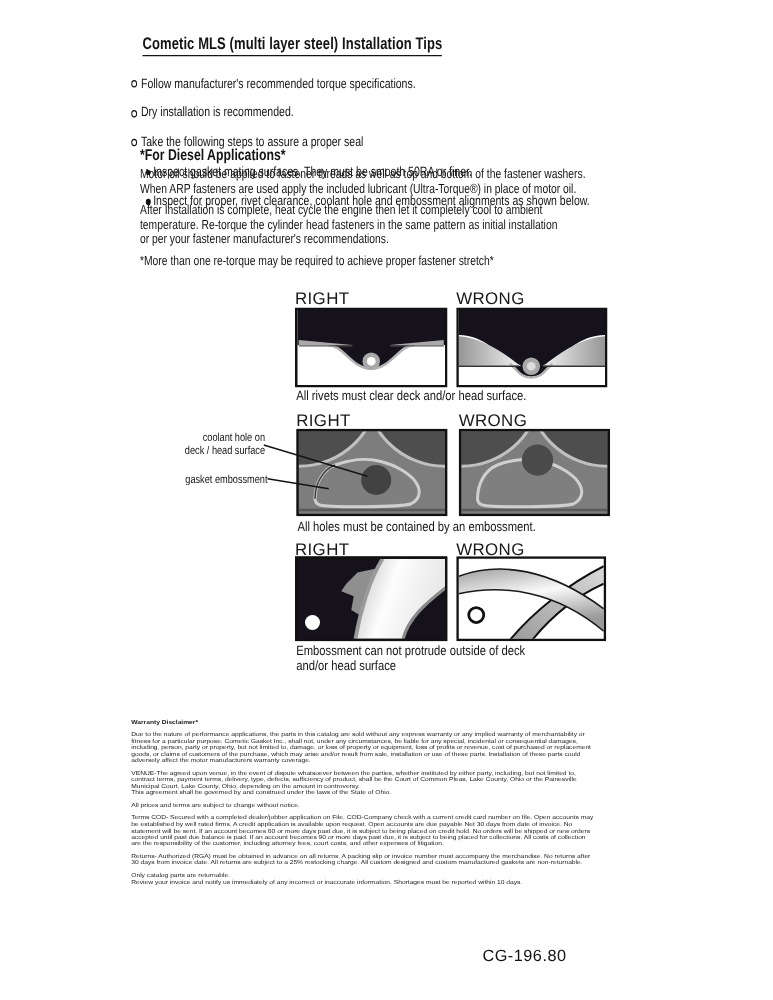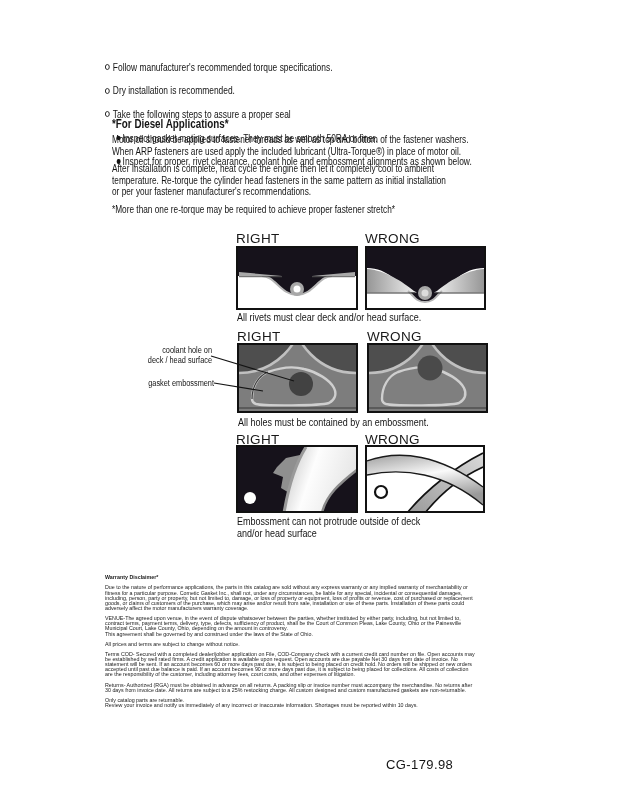--- a/index.html
+++ b/index.html
@@ -46,20 +46,23 @@
   }
   .disclaimer-inner .dh{font-weight:bold;margin:0 0 10px 0;}
   .disclaimer-inner p{margin:0 0 10px 0;white-space:pre-line;}
   .page-code{font-size:13px;letter-spacing:0.4px;white-space:nowrap;}
 </style>
 </head>
 <body>
 
 <div class="page">
 
+  <div class="abs" style="left:114px;top:26px;">
+    <span class="title cond" style="transform:scaleX(0.77);">Cometic MLS (multi layer steel) Installation Tips</span>
+  </div>
 
   <div class="abs bullets cond" style="left:105px;top:50px;width:540px;">
     <div class="b-row">
         <span class="ring"></span>
         <span>Follow manufacturer's recommended torque specifications.</span>
       </div>
     <div class="b-row">
         <span class="ring"></span>
         <span>Dry installation is recommended.</span>
       </div>
@@ -244,15 +247,15 @@
 statement will be sent.  If an account becomes 60 or more days past due, it is subject to being placed on credit hold.  No orders will be shipped or new orders
 accepted until past due balance is paid.  If an account becomes 90 or more days past due, it is subject to being placed for collections.  All costs of collection
 are the responsibility of the customer, including attorney fees, court costs, and other expenses of litigation.</p>
       <p>Returns- Authorized (RGA) must be obtained in advance on all returns.  A packing slip or invoice number must accompany the merchandise.  No returns after
 30 days from invoice date.  All returns are subject to a 25% restocking charge.  All custom designed and custom manufactured gaskets are non-returnable.</p>
       <p>Only catalog parts are returnable.
 Review your invoice and notify us immediately of any incorrect or inaccurate information.  Shortages must be reported within 10 days.</p>
     </div>
   </div>
 
-  <div class="abs page-code" style="left:386px;top:757px;">CG-179.98</div>
+  <div class="abs page-code" style="left:386px;top:757px;">CG-196.80</div>
 
 </div>
 
 </body></html>

